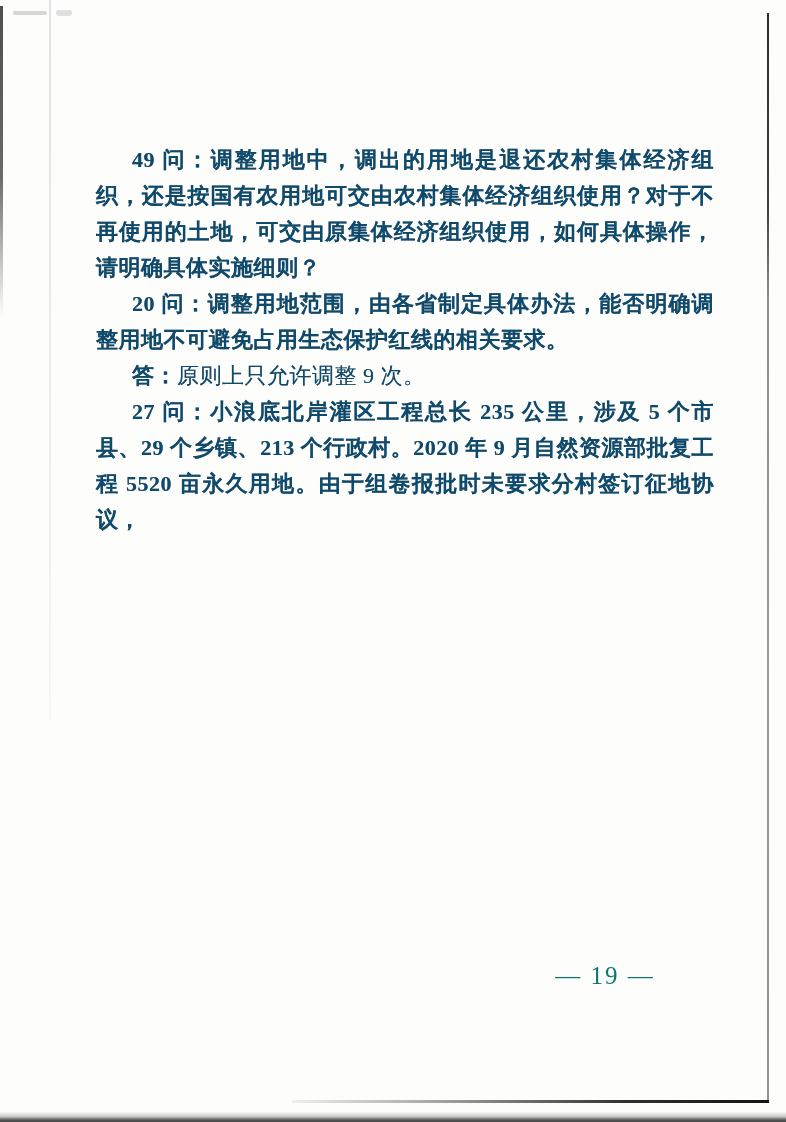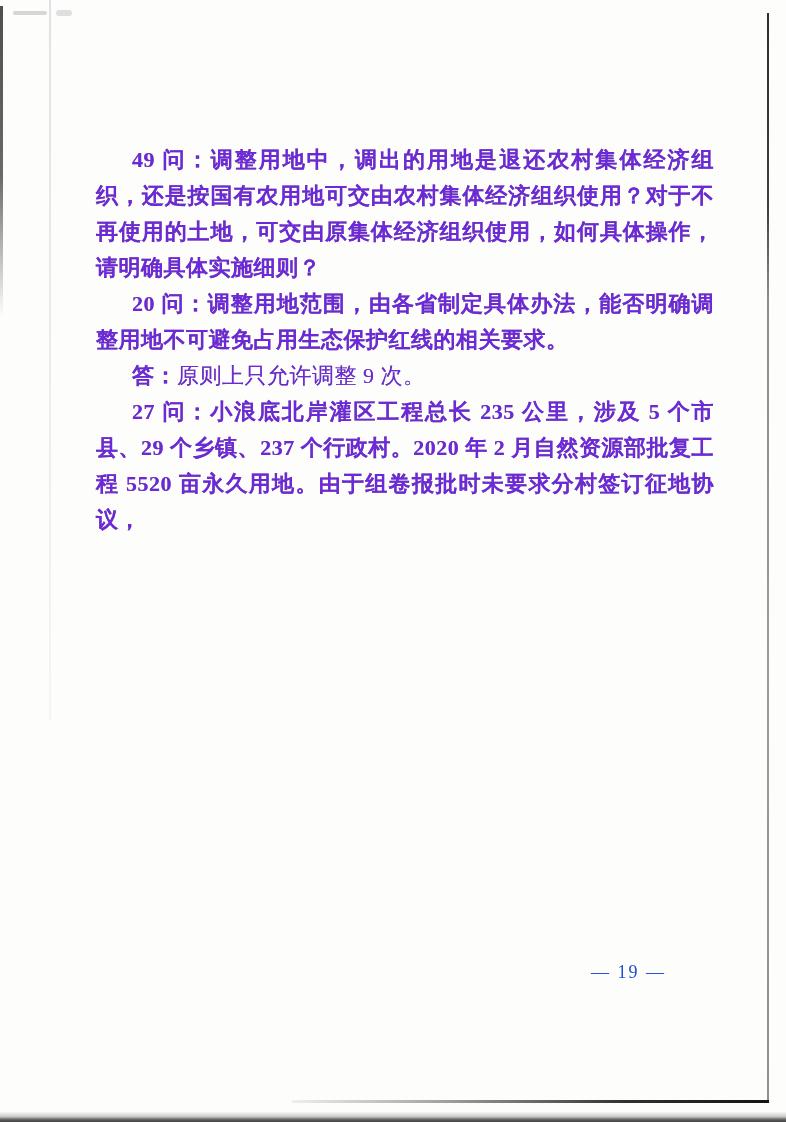--- a/index.html
+++ b/index.html
@@ -15,21 +15,21 @@
     font-family: "Liberation Serif", serif;
   }
   
   .text-block {
     position: absolute;
     left: 96px;
     top: 142px;
     width: 618px;
     font-size: 22px;
     line-height: 36px;
-    color: #6d28d9;
+    color: #0c4a6e;
     text-align: justify;
     letter-spacing: 0.5px;
   }
   .text-block p {
     margin: 0;
     padding: 0;
     text-indent: 36px;
     word-break: break-all;
     text-shadow: 0 0 0.6px rgba(40,40,40,0.55); 
   }
@@ -37,24 +37,24 @@
     font-weight: bold;
   }
   .text-block p.answer .para-label {
     font-weight: bold;
   }
   .page-number {
     position: absolute;
     left: 544px;
     top: 962px;
     width: 122px;
-    text-align: right;
-    font-size: 18px;
+    text-align: center;
+    font-size: 25px;
     letter-spacing: 2px;
-    color: #1d4ed8;
+    color: #0f766e;
   }
   
   .edge-right {
     position: absolute;
     left: 767px; top: 13px;
     width: 2px; height: 1089px;
     background: linear-gradient(to bottom,
       #2e2e2e 0%, #3f3f3f 18%, #8c8c8c 26%, #9b9b9b 60%, #909090 100%);
   }
   .line-bottom {
@@ -108,16 +108,16 @@
 <div class="faint-vline"></div>
 <div class="edge-left"></div>
 <div class="edge-right"></div>
 <div class="line-bottom"></div>
 <div class="band-bottom"></div>
 
 <div class="text-block">
     <p class="question"><span class="para-label">49 问：</span><span class="para-text">调整用地中，调出的用地是退还农村集体经济组织，还是按国有农用地可交由农村集体经济组织使用？对于不再使用的土地，可交由原集体经济组织使用，如何具体操作，请明确具体实施细则？</span></p>
     <p class="question"><span class="para-label">20 问：</span><span class="para-text">调整用地范围，由各省制定具体办法，能否明确调整用地不可避免占用生态保护红线的相关要求。</span></p>
     <p class="answer"><span class="para-label">答：</span><span class="para-text">原则上只允许调整 9 次。</span></p>
-    <p class="question"><span class="para-label">27 问：</span><span class="para-text">小浪底北岸灌区工程总长 235 公里，涉及 5 个市县、29 个乡镇、237 个行政村。2020 年 2 月自然资源部批复工程 5520 亩永久用地。由于组卷报批时未要求分村签订征地协议，</span></p>
+    <p class="question"><span class="para-label">27 问：</span><span class="para-text">小浪底北岸灌区工程总长 235 公里，涉及 5 个市县、29 个乡镇、213 个行政村。2020 年 9 月自然资源部批复工程 5520 亩永久用地。由于组卷报批时未要求分村签订征地协议，</span></p>
   </div>
 
 <div class="page-number">— 19 —</div>
 
 </body></html>

